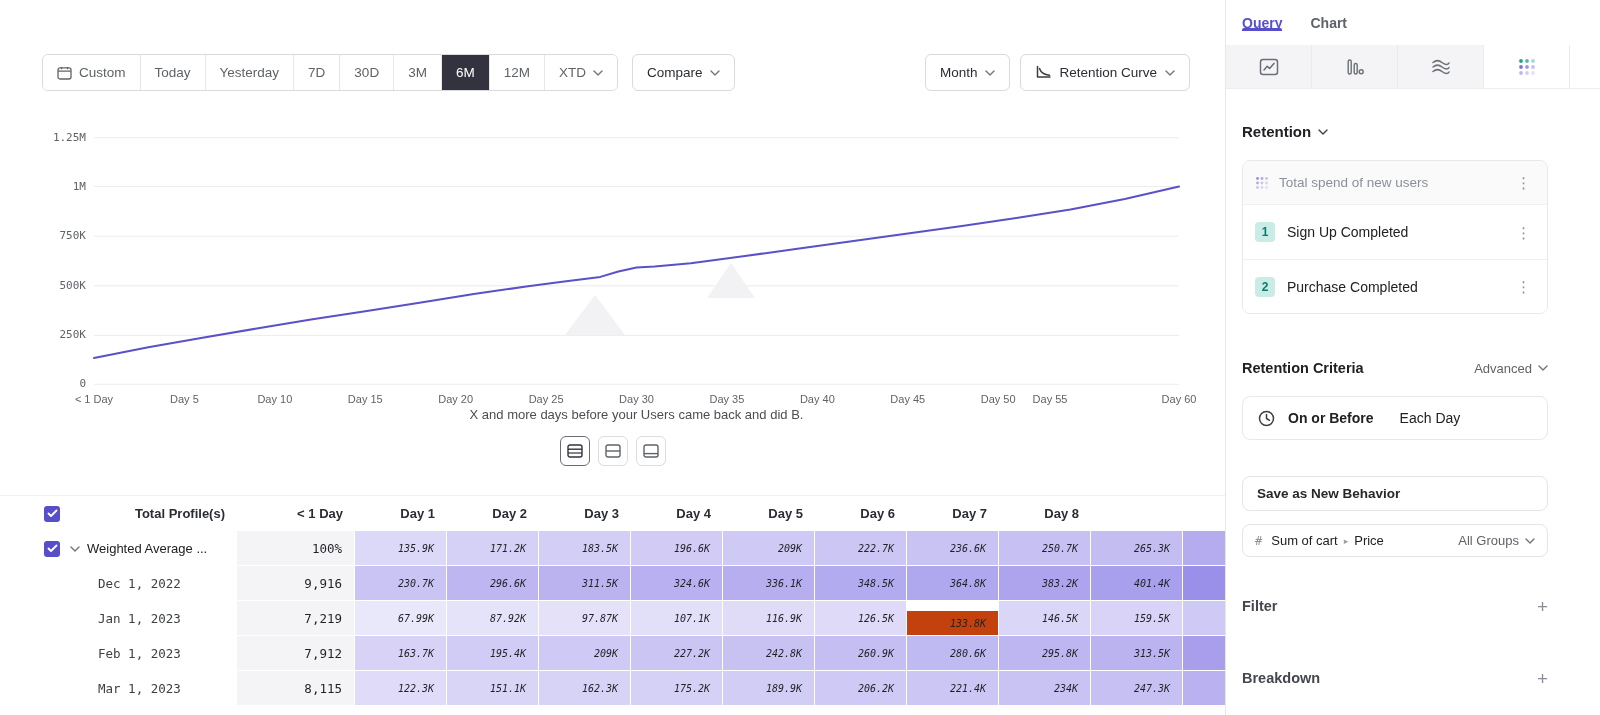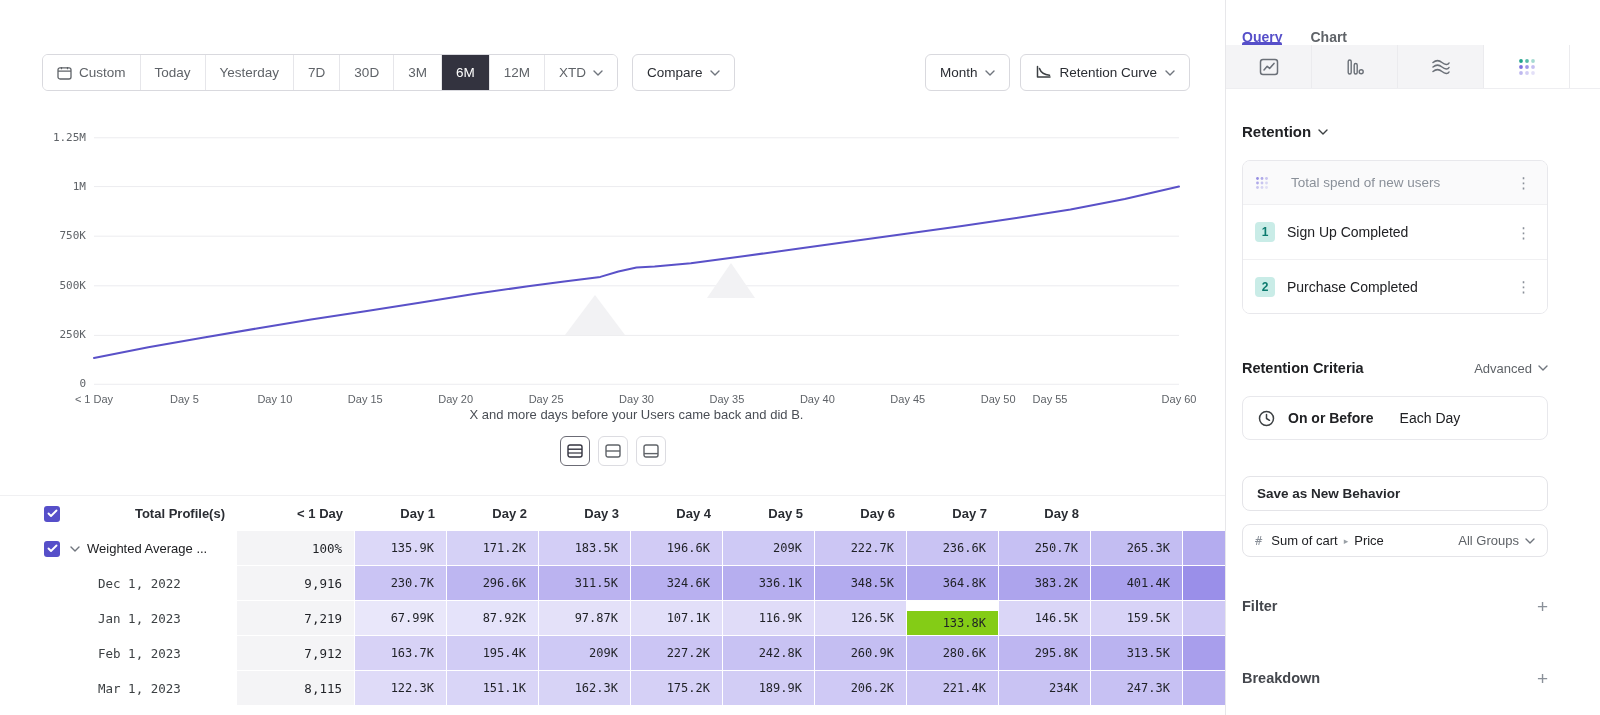--- a/index.html
+++ b/index.html
@@ -53,39 +53,39 @@
   .num{justify-content:flex-end;padding-right:12px;}
   .thead .tcell{font-size:13px;font-weight:bold;color:#2a2d33;}
   .thead .datecell{font-size:13.5px;}
   .cb{width:16px;height:16px;border-radius:3px;background:var(--accent,#564fc9);display:flex;align-items:center;
     justify-content:center;cursor:pointer;flex:0 0 16px;}
   .cbcell{justify-content:flex-start;}
   .datecell{padding-left:0;}
   .rowchev{color:#5f6368;display:flex;align-items:center;margin-right:7px;cursor:pointer;}
   .serieslab{font-size:13px;color:#202124;white-space:nowrap;overflow:hidden;text-overflow:ellipsis;}
   .datelab{font-size:12.5px;color:#3c4043;padding-left:28px;white-space:nowrap;}
-  .val{font-size:12px;color:#1f2126;border-right:1.5px solid #fff;border-bottom:1.5px solid #fff;cursor:default;}
+  .val{font-size:10px;color:#1f2126;border-right:1.5px solid #fff;border-bottom:1.5px solid #fff;cursor:default;font-style:italic;}
   .totalcell{font-size:12.5px;color:#1f2126;background:#f4f4f6;border-right:1.5px solid #fff;border-bottom:1.5px solid #fff;}
   .sliver{border-bottom:1.5px solid #fff;}
 
   
-  .sb-tabs{display:flex;gap:28px;height:45px;align-items:flex-end;padding-left:16px;}
+  .sb-tabs{display:flex;gap:28px;height:45px;align-items:center;padding-left:16px;}
   .sb-tab{display:flex;align-items:center;font-size:14px;font-weight:bold;color:#5f6368;position:relative;cursor:pointer;}
   .sb-tab.active{color:var(--accent,#564fc9);}
   .sb-tab.active::after{content:'';position:absolute;left:0;right:0;bottom:0;height:3px;
     background:var(--accent,#564fc9);border-radius:2px 2px 0 0;}
   .icon-strip{display:flex;height:44px;border-bottom:1px solid #eeeef1;}
   .icon-cell{width:86px;display:flex;align-items:center;justify-content:center;background:#f4f4f6;
     border-right:1px solid #ebebee;color:#6b7078;cursor:pointer;}
   .icon-cell.active{background:#fff;}
   .sb-content{padding:0 52px 0 16px;}
   .retention-select{margin-top:34px;display:inline-flex;align-items:center;gap:7px;font-size:15px;font-weight:bold;
     color:#202124;cursor:pointer;}
   .behavior-card{margin-top:19px;border:1px solid #e8e8ec;border-radius:8px;overflow:hidden;background:#fff;}
-  .bc-header{height:44px;display:flex;align-items:center;gap:22px;padding:0 12px;background:#fafafb;
+  .bc-header{height:44px;display:flex;align-items:center;gap:10px;padding:0 12px;background:#fafafb;
     border-bottom:1px solid #f0f0f2;cursor:pointer;}
   .bc-title{font-size:13.5px;color:#8a9099;flex:1;white-space:nowrap;overflow:hidden;text-overflow:ellipsis;}
   .kebab{color:#8a9099;font-size:15px;line-height:1;cursor:pointer;padding:2px 4px;}
   .step-row{height:54px;display:flex;align-items:center;padding:0 12px;background:#fff;cursor:pointer;}
   .step-row + .step-row{border-top:1px solid #f0f0f2;}
   .badge{width:20px;height:20px;border-radius:4px;background:var(--badge-bg,#c9ece7);color:var(--badge-text,#0b7a6e);
     display:flex;align-items:center;justify-content:center;font-size:12px;font-weight:bold;flex:0 0 20px;}
   .step-label{margin-left:12px;font-size:14px;color:#202124;flex:1;}
   .crit-head{margin-top:46px;display:flex;align-items:center;justify-content:space-between;}
   .crit-title{font-size:14.5px;font-weight:bold;color:#202124;}
@@ -316,21 +316,21 @@
           <div class="tcell datecell">
             <span class="mono datelab">Jan 1, 2023</span>
           </div>
           <div class="tcell num mono totalcell">7,219</div>
           <div class="tcell num mono val" style="background: rgb(233, 231, 250);">67.99K</div>
           <div class="tcell num mono val" style="background: rgb(229, 227, 250);">87.92K</div>
           <div class="tcell num mono val" style="background: rgb(228, 225, 249);">97.87K</div>
           <div class="tcell num mono val" style="background: rgb(226, 223, 249);">107.1K</div>
           <div class="tcell num mono val" style="background: rgb(224, 220, 248);">116.9K</div>
           <div class="tcell num mono val" style="background: rgb(222, 218, 248);">126.5K</div>
-          <div class="tcell num mono val" style="background: #84cc16; margin-top: 10px;">133.8K</div>
+          <div class="tcell num mono val" style="background: #c2410c; margin-top: 10px;">133.8K</div>
           <div class="tcell num mono val" style="background: rgb(218, 214, 247);">146.5K</div>
           <div class="tcell num mono val" style="background: rgb(216, 211, 247);">159.5K</div>
           <div class="tcell sliver" style="background: rgb(207, 201, 245);"></div>
         </div>
         <div class="trow">
           <div class="tcell pad"></div>
           <div class="tcell cbcell"></div>
           <div class="tcell datecell">
             <span class="mono datelab">Feb 1, 2023</span>
           </div>

